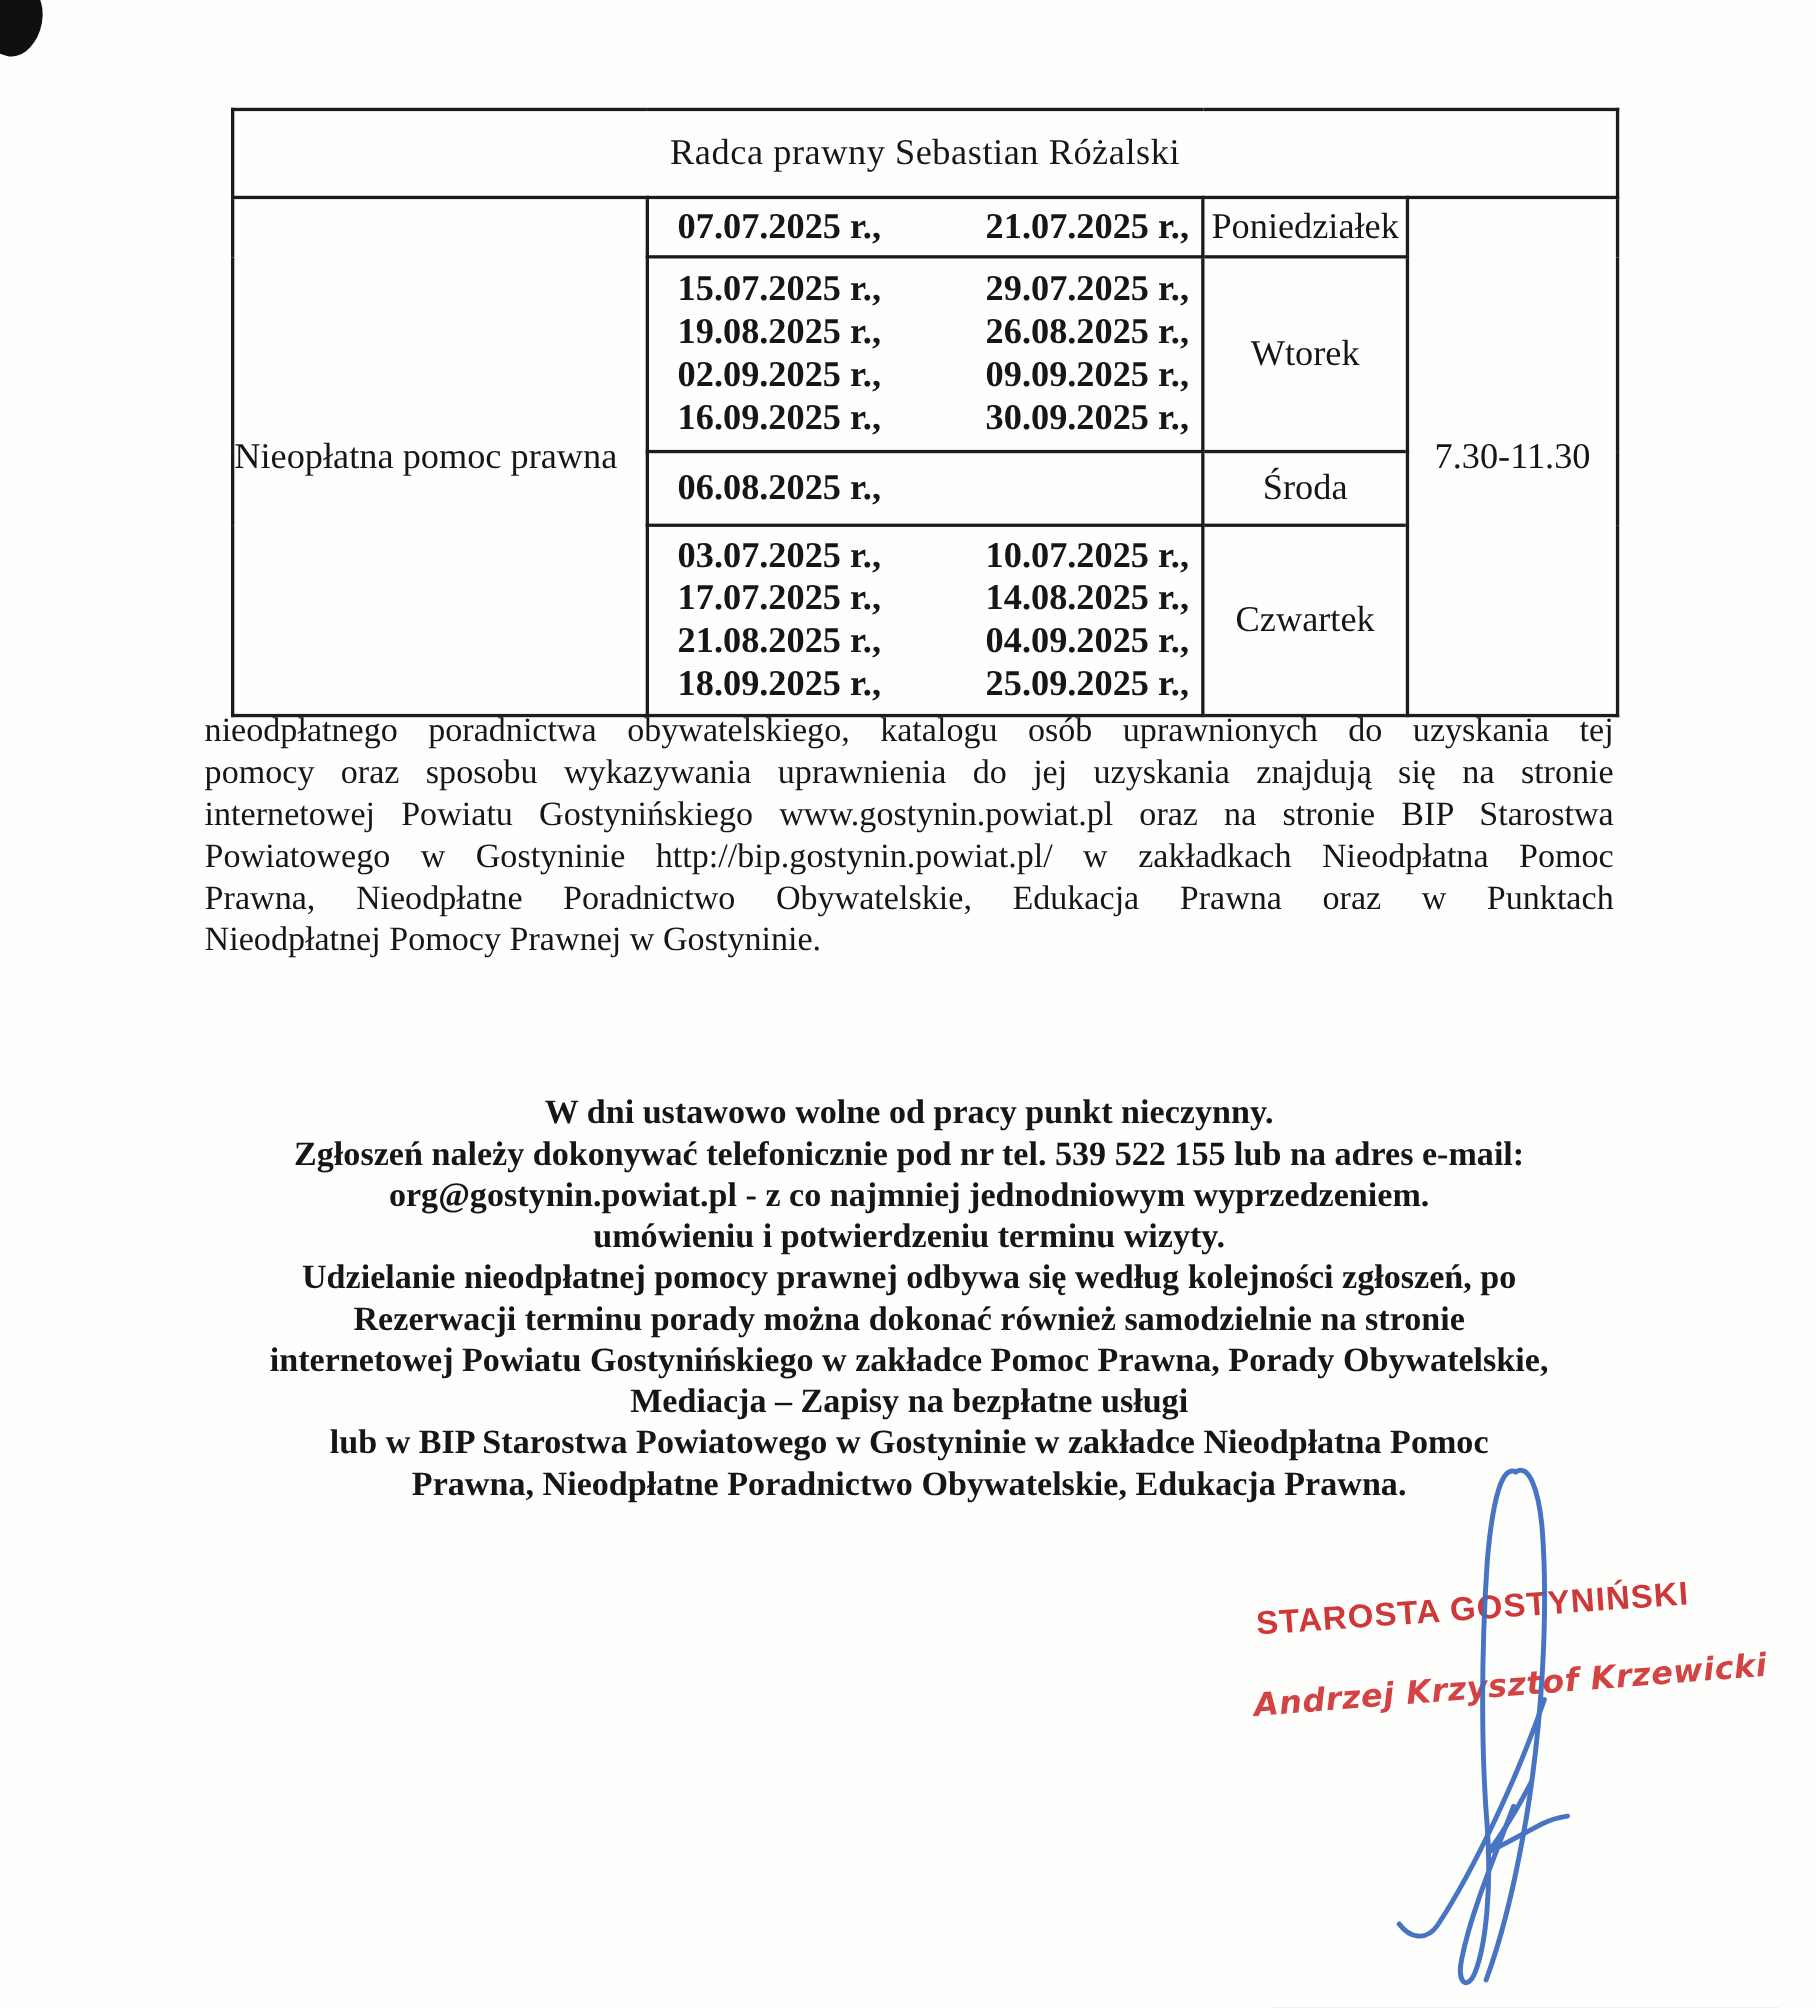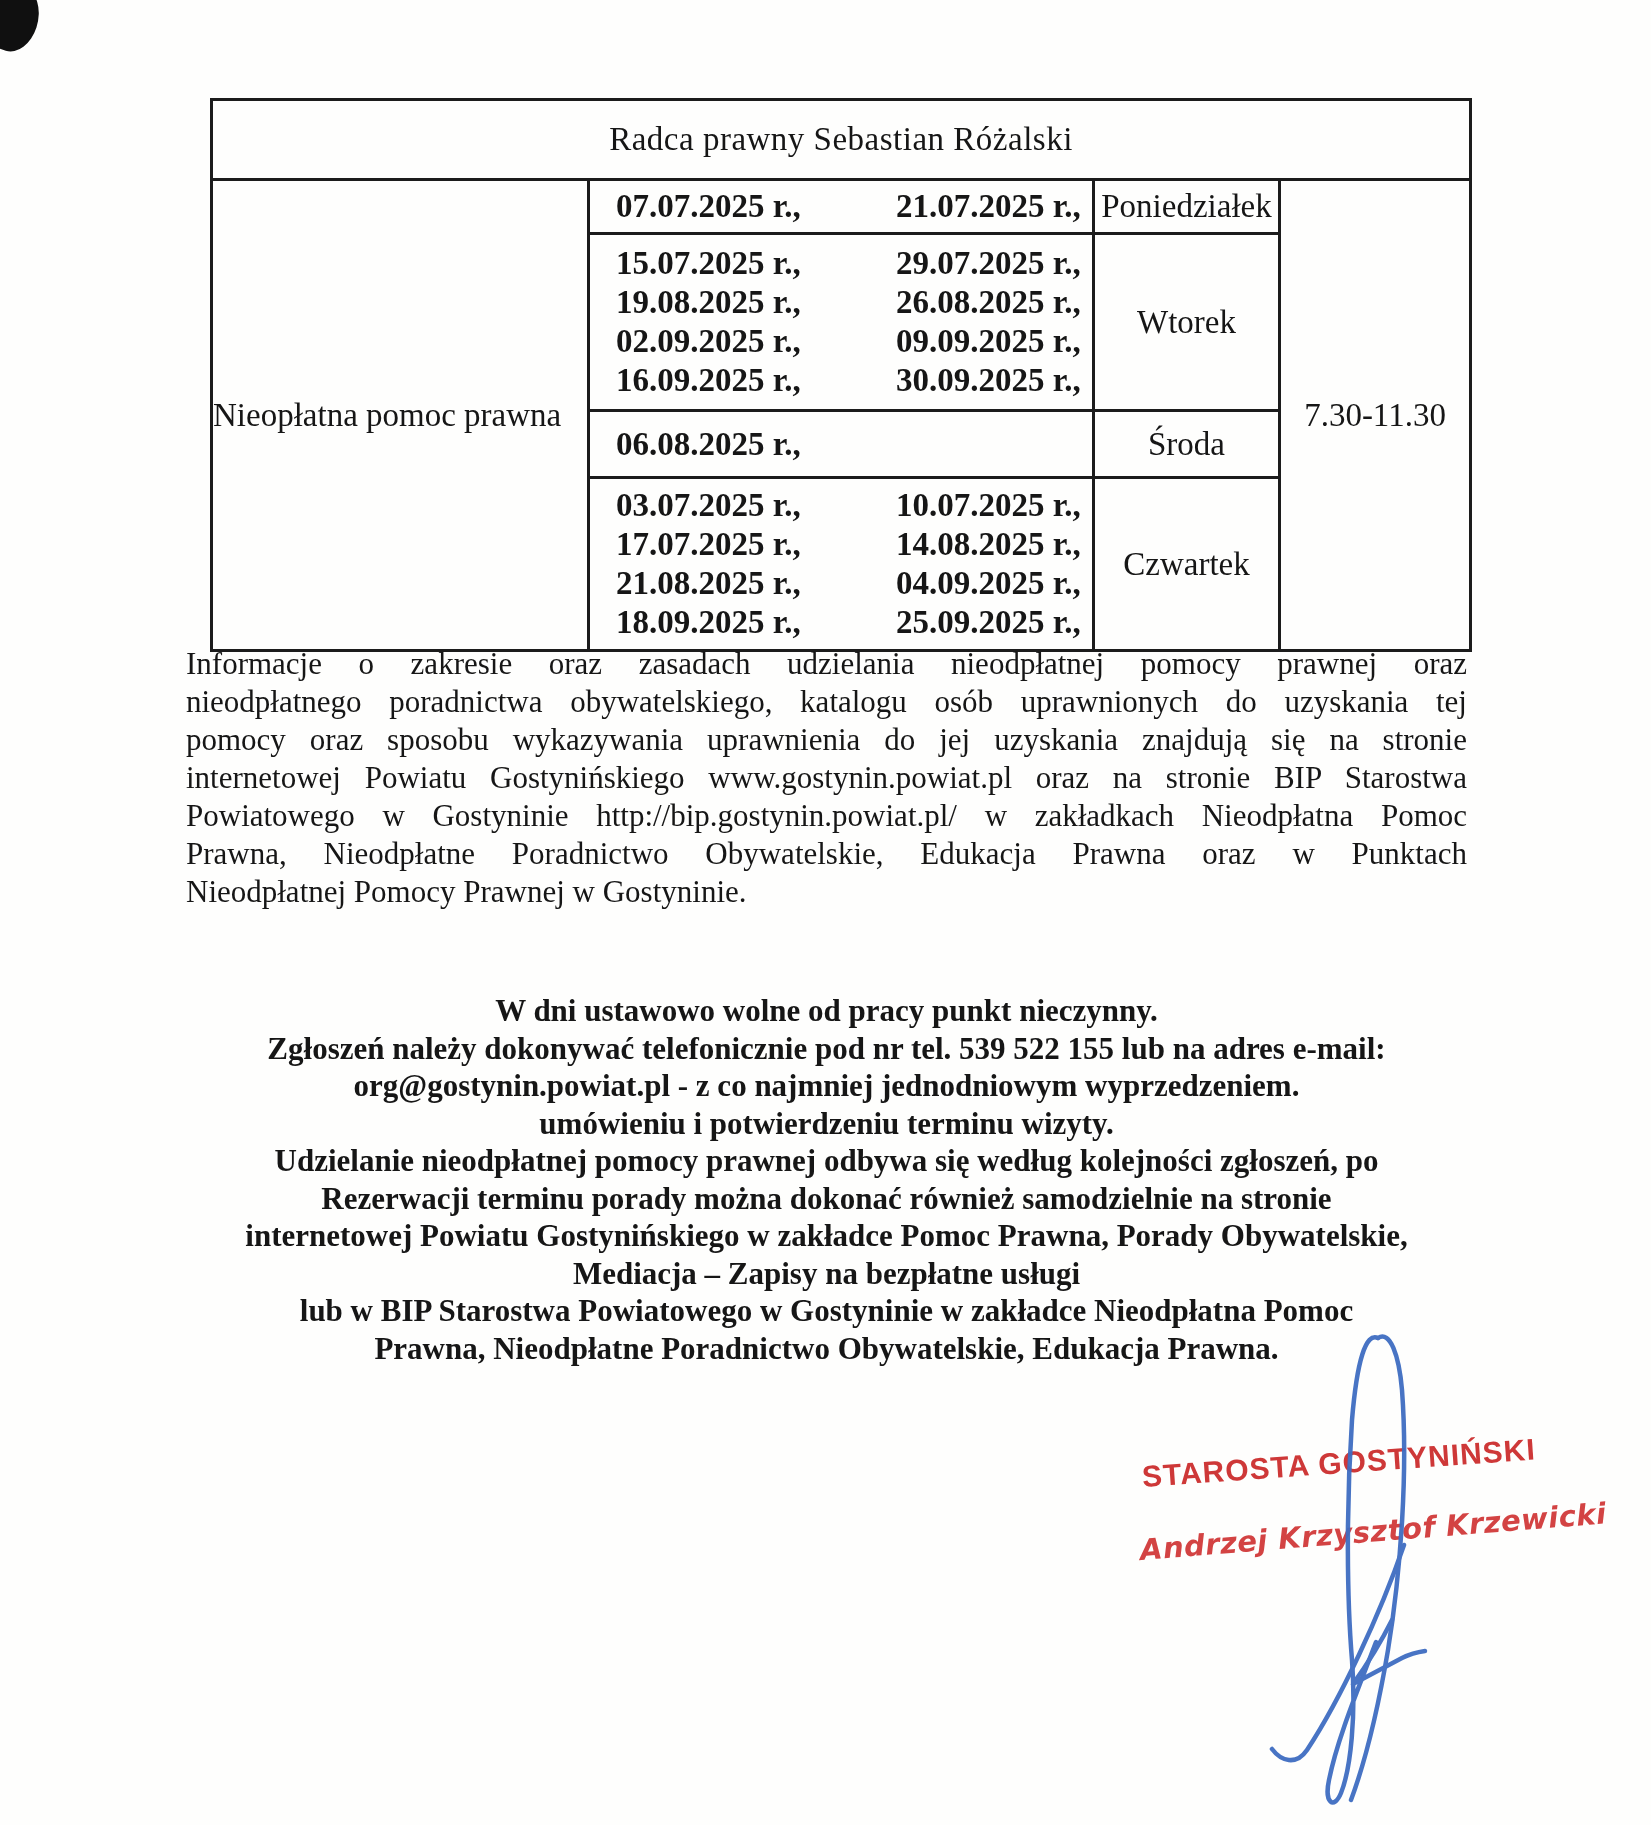--- a/index.html
+++ b/index.html
@@ -155,21 +155,20 @@
               <div class="dline">25.09.2025 r.,</div>
             </div>
           </div>
         </td>
         <td class="day">Czwartek</td>
       </tr>
     </tbody>
   </table>
 
   <div class="para">
-    <div class="jline">Informacje o zakresie oraz zasadach udzielania nieodpłatnej pomocy prawnej oraz</div>
     <div class="jline">nieodpłatnego poradnictwa obywatelskiego, katalogu osób uprawnionych do uzyskania tej</div>
     <div class="jline">pomocy oraz sposobu wykazywania uprawnienia do jej uzyskania znajdują się na stronie</div>
     <div class="jline">internetowej Powiatu Gostynińskiego www.gostynin.powiat.pl oraz na stronie BIP Starostwa</div>
     <div class="jline">Powiatowego w Gostyninie http://bip.gostynin.powiat.pl/ w zakładkach Nieodpłatna Pomoc</div>
     <div class="jline">Prawna, Nieodpłatne Poradnictwo Obywatelskie, Edukacja Prawna oraz w Punktach</div>
     <div class="jline last">Nieodpłatnej Pomocy Prawnej w Gostyninie.</div>
   </div>
 
   <div class="notice">
     <div>W dni ustawowo wolne od pracy punkt nieczynny.</div>

